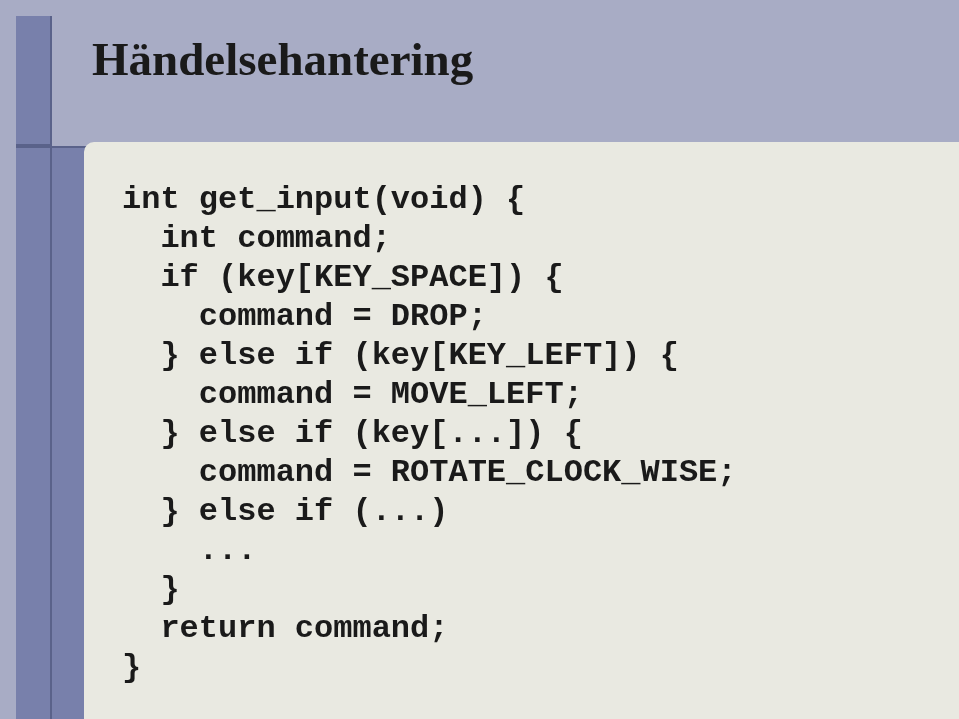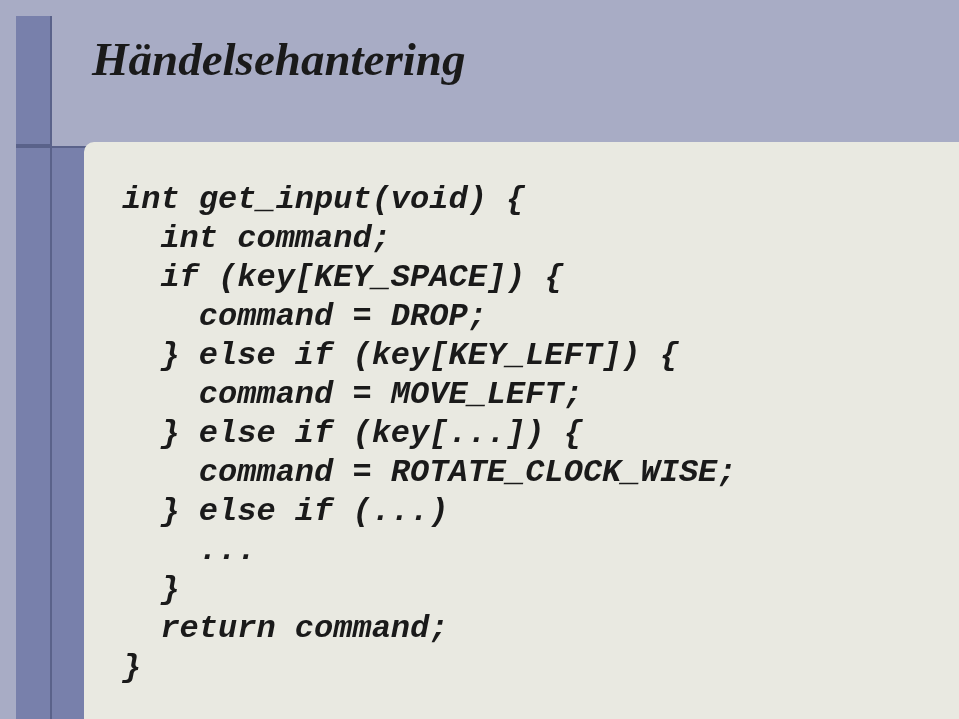--- a/index.html
+++ b/index.html
@@ -1,19 +1,18 @@
 <!DOCTYPE html>
 <html><head>
   <meta charset="utf-8">
   <style>
     * {
       margin: 4px;
       padding: 0;
       box-sizing: border-box;
-      font-style: italic;
     }
     body {
       width: 959px;
       height: 719px;
       background: #a8acc5;
       font-family: Georgia, 'Times New Roman', serif;
       position: relative;
       overflow: hidden;
     }
     .sidebar {

